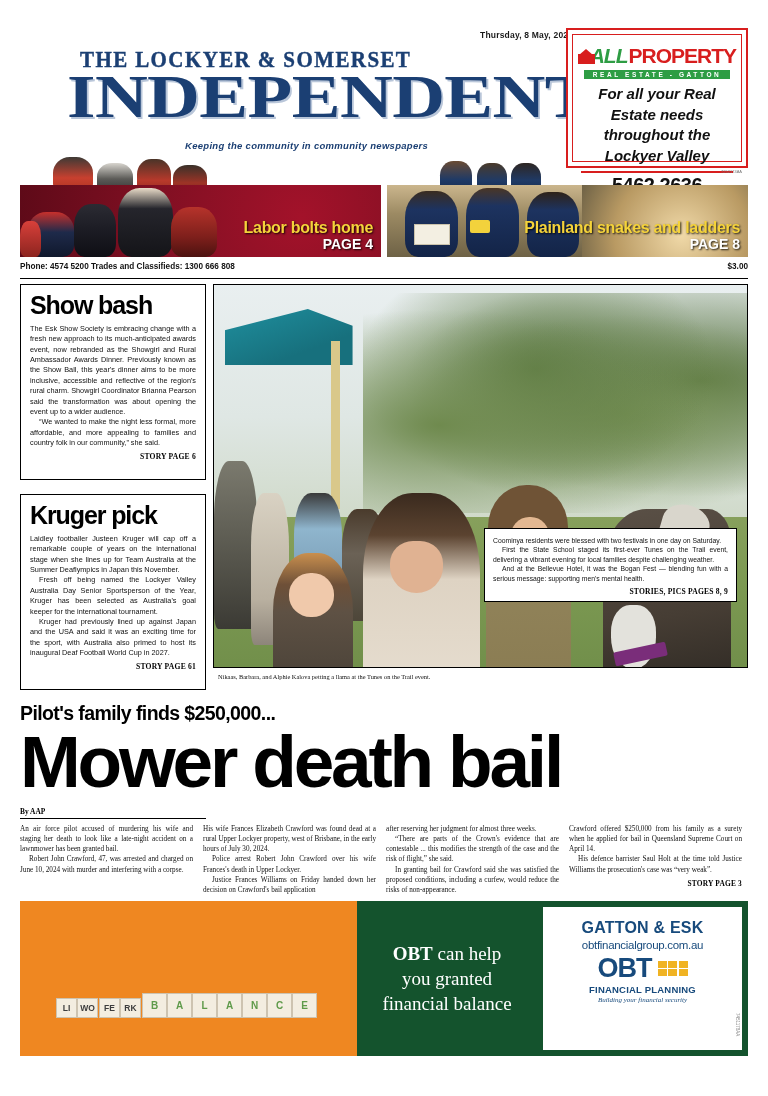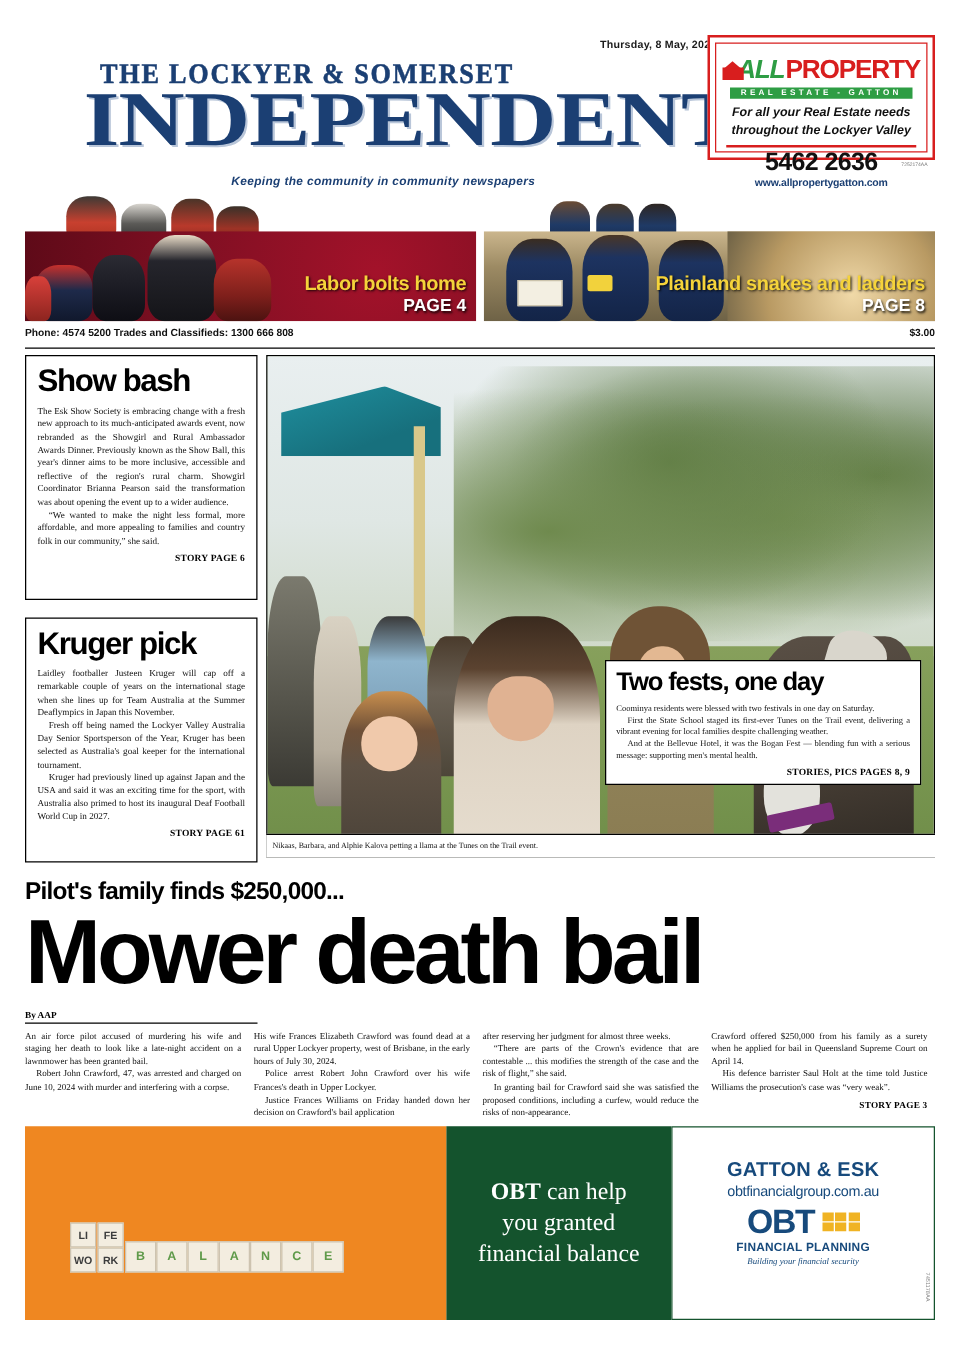--- a/index.html
+++ b/index.html
@@ -40,32 +40,32 @@
     position:absolute; left:165px; top:140px;
     font-size:9.5px; font-style:italic; font-weight:bold;
     color:#1b3f73; letter-spacing:.3px;
   }
   
   .faces { position:absolute; left:25px; top:155px; width:520px; height:40px; overflow:hidden; }
   .face { position:absolute; bottom:0; border-radius:42% 42% 30% 30%; }
 
   
   .ad-allprop {
-    position:absolute; right:20px; top:28px; width:182px; height:100px;
+    position:absolute; right:20px; top:28px; width:182px; height:140px;
     border:2.5px solid #d81e1e; background:#fff; padding:4px;
   }
   .ad-allprop-inner { border:1px solid #d81e1e; width:100%; height:100%; padding:4px 5px; text-align:center; }
   .ap-logo { display:flex; align-items:center; justify-content:center; height:34px; gap:1px; position:relative;}
   .ap-house { width:17px;height:15px; position:relative; margin-right:1px;}
   .ap-house:before{content:"";position:absolute;left:0;top:5px;width:17px;height:10px;background:#d81e1e;}
   .ap-house:after{content:"";position:absolute;left:1px;top:0;border-left:7.5px solid transparent;border-right:7.5px solid transparent;border-bottom:6px solid #d81e1e;}
   .ap-all { font-family:"Liberation Sans",sans-serif; font-weight:bold; font-style:italic; font-size:21px; color:#2e9d44; letter-spacing:-1px;}
   .ap-property { font-family:"Liberation Sans",sans-serif; font-weight:bold; font-size:21px; color:#d81e1e; letter-spacing:-1px;}
   .ap-sub { font-size:6.5px; font-weight:bold; letter-spacing:2.6px; color:#fff; background:#2e9d44; padding:1px 0; margin:-3px 6px 0 6px;}
-  .ap-tag { font-size:10px; font-weight:bold; font-style:italic; line-height:1.38; margin-top:5px; color:#111;}
+  .ap-tag { font-size:15px; font-weight:bold; font-style:italic; line-height:1.38; margin-top:5px; color:#111;}
   .ap-rule { height:2px; background:#d81e1e; margin:4px 3px 2px 3px;}
   .ap-phone { font-size:20px; font-weight:bold; letter-spacing:-.5px; color:#111; line-height:1.05;}
   .ap-web { font-size:8.4px; font-weight:bold; color:#1b3f73; letter-spacing:-.15px; margin-top:0px;}
   .ap-code { position:absolute; right:4px; bottom:-8px; font-size:4px; color:#777; }
 
   
   .teasers { position:absolute; left:20px; top:185px; width:728px; height:72px; display:flex; gap:6px; }
   .teaser { position:relative; flex:1; overflow:hidden; }
   .teaser-label { position:absolute; right:8px; bottom:6px; text-align:right; line-height:1.0; }
   .teaser-title { font-size:16px; font-weight:bold; color:#f5d33a; text-shadow:1px 1px 2px rgba(0,0,0,.85); display:block; letter-spacing:-.3px;}
@@ -93,21 +93,21 @@
 
   .box {
     border:1px solid #000; padding:8px 9px 6px 9px; background:#fff;
   }
   .box-head {
     font-family:"Liberation Sans", sans-serif;
     font-weight:bold; font-size:25px; letter-spacing:-1.1px; line-height:1.0;
     margin-bottom:6px;
   }
   .box-body p {
-    font-family:Liberation Serif, serif;
+    font-family:Liberation Sans, sans-serif;
     font-size:7.3px; line-height:1.42; text-align:justify; color:#111;
     text-indent:9px;
   }
   .box-body p.first { text-indent:0; }
   .story-ref { font-family:"Liberation Serif", serif; font-size:7.6px; font-weight:bold; text-align:right; margin-top:4px; letter-spacing:.2px;}
 
   .col-left { position:absolute; left:0; top:0; width:186px; }
   .box-show { height:196px; }
   .box-kruger { margin-top:14px; height:196px; }
 
@@ -182,25 +182,25 @@
   .lead-col p.first { text-indent:0; }
   .lead-col .story-ref { font-size:7.4px; }
 
   
   .ad-obt { position:absolute; left:20px; top:901px; width:728px; height:155px; display:flex; }
   .obt-photo { width:337px; background:#ef8721; position:relative; overflow:hidden; }
   .cube-row { position:absolute; left:36px; bottom:38px; display:flex; align-items:flex-end; }
   .cube { width:25px; height:25px; background:#f3ede0; border:1px solid #cdc3b0;
     font-size:10px; font-weight:bold; display:flex; align-items:center; justify-content:center; color:#5f9a4a; font-family:"Liberation Sans",sans-serif;}
   .cube.small { width:21px; height:20px; font-size:8.5px; color:#3d3d3d;}
-  .cube-stack { display:flex; flex-direction:column; margin-right:1px; }
+  .cube-stack { display:flex; flex-direction:row; margin-right:1px; }
   .obt-mid { width:180px; background:#14532d; color:#fff; display:flex; align-items:center; justify-content:center; text-align:center; }
   .obt-mid-txt { font-family:"Liberation Serif", serif; font-size:19px; line-height:1.32; }
   .obt-mid-txt b { font-weight:bold; }
-  .obt-right { flex:1; background:#fff; border:1px solid #14532d; text-align:center; padding-top:26px; position:relative;}
+  .obt-right { flex:1; background:#fff; border:6px solid #14532d; text-align:center; padding-top:12px; position:relative;}
   .obt-city { font-size:16px; font-weight:bold; color:#174a7c; letter-spacing:.2px;}
   .obt-web { font-size:11.5px; color:#174a7c; margin-top:2px; letter-spacing:-.3px;}
   .obt-phone { font-size:30px; font-weight:bold; color:#174a7c; letter-spacing:-.5px; margin-top:3px; line-height:1.05;}
   .obt-logo { display:flex; align-items:center; justify-content:center; gap:6px; margin-top:2px;}
   .obt-word { font-size:27px; font-weight:bold; color:#174a7c; letter-spacing:-1px; font-family:"Liberation Sans",sans-serif;}
   .obt-blocks { display:grid; grid-template-columns:repeat(3,9px); grid-gap:1.5px; }
   .obt-blocks i { display:block; width:9px; height:7px; background:#f0b323;}
   .obt-fp { font-size:9.5px; font-weight:bold; color:#174a7c; letter-spacing:.2px; margin-top:0px;}
   .obt-slogan { font-family:"Liberation Serif", serif; font-size:7px; color:#174a7c; margin-top:1px; font-style:italic;}
   .obt-code { position:absolute; right:2px; bottom:14px; font-size:4.5px; color:#888; writing-mode:vertical-rl;}
@@ -321,21 +321,20 @@
       <div class="tod-face"></div>
       <div class="girl"></div>
       <div class="girl-hair"></div>
       <div class="girl-face"></div>
       <div class="llama"></div>
       <div class="llama-ear"></div>
       <div class="llama-face"></div>
       <div class="halter"></div>
 
       <div class="box-fests">
-        <div class="box-head">Two fests, one day</div>
         <div class="box-body">
           <p class="first">Coominya residents were blessed with two festivals in one day on Saturday.</p>
           <p>First the State School staged its first-ever Tunes on the Trail event, delivering a vibrant evening for local families despite challenging weather.</p>
           <p>And at the Bellevue Hotel, it was the Bogan Fest — blending fun with a serious message: supporting men's mental health.</p>
         </div>
         <div class="story-ref">STORIES, PICS PAGES 8, 9</div>
       </div>
     </div>
 
     <div class="caption-strip">Nikaas, Barbara, and Alphie Kalova petting a llama at the Tunes on the Trail event.</div>

